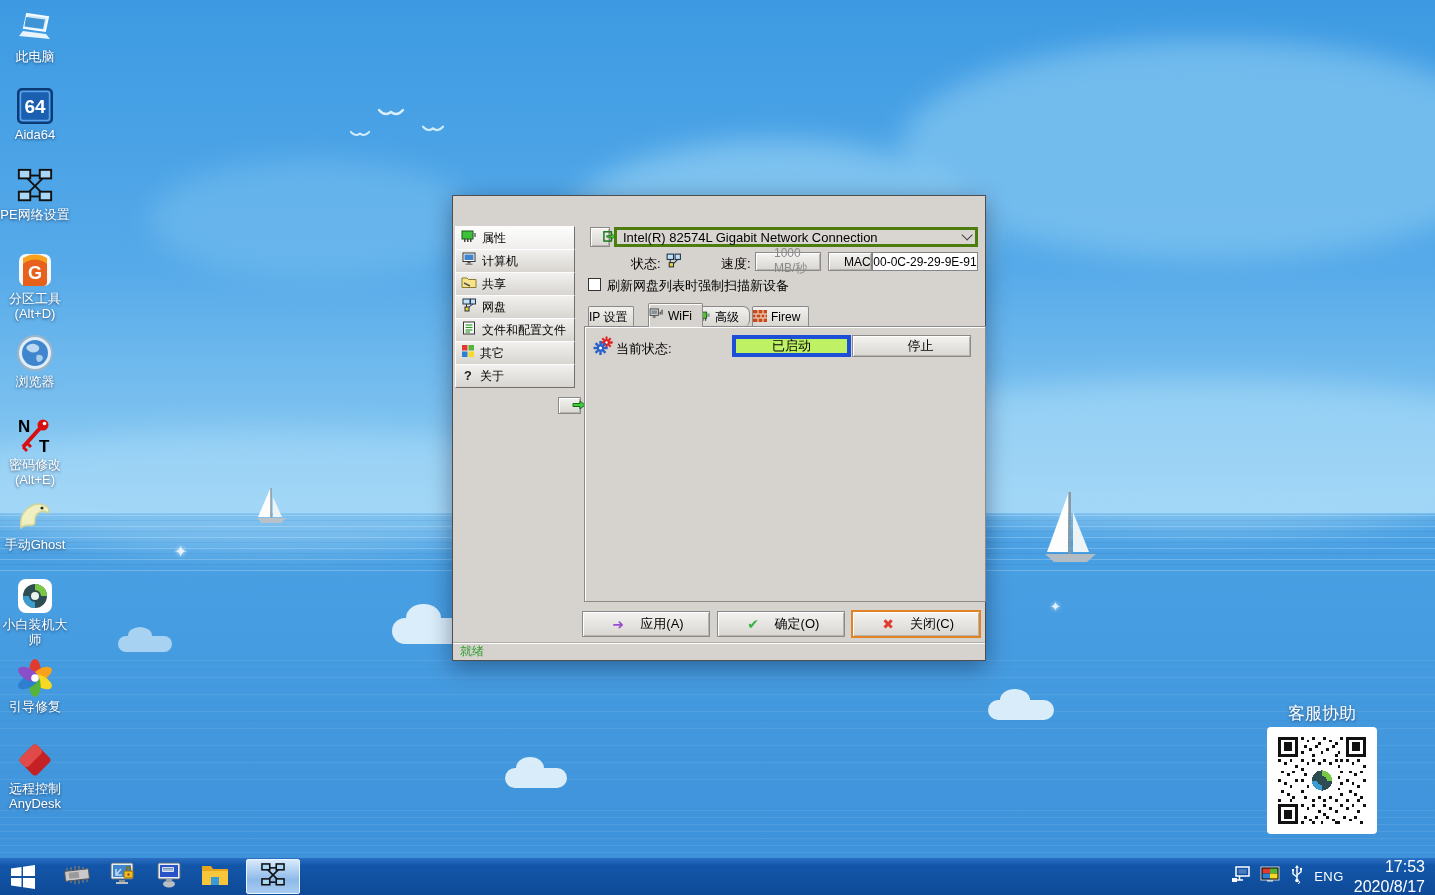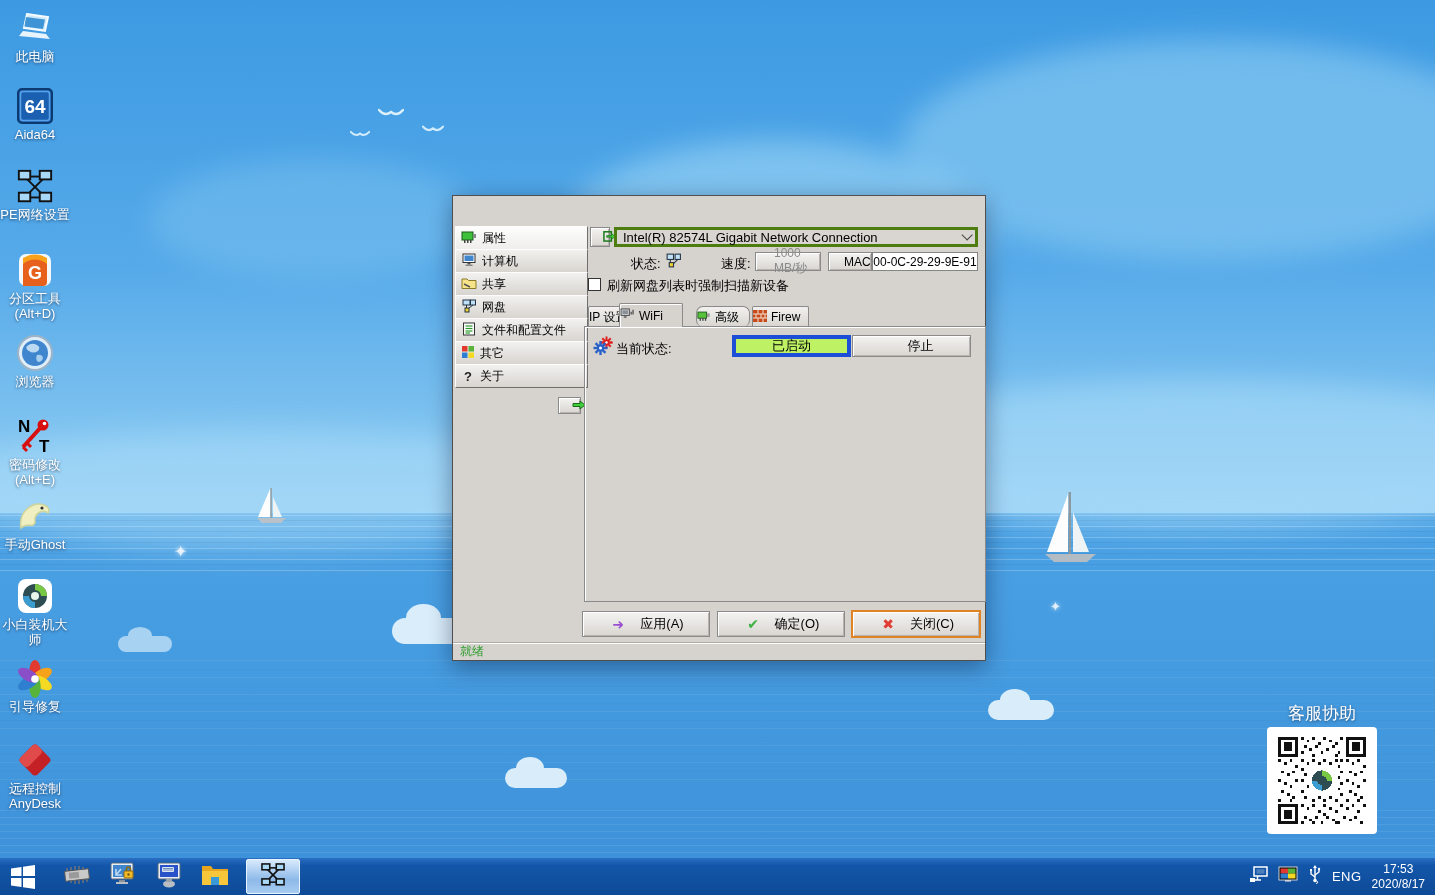--- a/index.html
+++ b/index.html
@@ -20,40 +20,40 @@
   .r1 { top:515px; height:60px; background:repeating-linear-gradient(180deg,rgba(255,255,255,.22) 0 1px,transparent 1px 5px,rgba(0,40,90,.07) 5px 6px,transparent 6px 11px); }
   .r2 { top:660px; height:120px; opacity:.5; background:repeating-linear-gradient(180deg,rgba(255,255,255,.14) 0 1px,transparent 1px 9px,rgba(0,40,90,.06) 9px 10px,transparent 10px 17px); }
   .r3 { top:810px; height:45px; opacity:.5; background:repeating-linear-gradient(180deg,rgba(255,255,255,.16) 0 1px,transparent 1px 7px); }
   .sparkle { position:absolute; color:#fff; opacity:.85; font-size:16px; line-height:1; text-shadow:0 0 4px #fff; }
   .bird { position:absolute; width:26px; height:12px; }
   .bird svg { display:block; }
   .boat { position:absolute; }
 
   
   .dicon { position:absolute; left:0; width:70px; text-align:center; cursor:default; }
-  .dicon .img { width:40px; height:40px; margin:0 auto 2px; display:flex; align-items:flex-end; justify-content:center; }
+  .dicon .img { width:40px; height:40px; margin:0 auto 2px; display:flex; align-items:center; justify-content:center; }
   .dicon .lbl { color:#fff; font-size:13px; line-height:1.15; text-shadow:0 1px 3px rgba(0,10,40,.65); word-break:break-word; }
 
   
   .support-label { position:absolute; left:1260px; top:702px; width:124px; text-align:center; color:#fff; font-size:17px; text-shadow:0 1px 3px rgba(0,10,40,.5); }
   .qr { position:absolute; left:1267px; top:727px; width:110px; height:107px; background:#fff; border-radius:4px; padding:7px; }
   .qr svg { width:100%; height:100%; display:block; }
 
   
   .dlg { position:absolute; left:452px; top:195px; width:534px; height:466px; background:#d6d3ce; border:1px solid #4f4f4f; box-shadow:0 6px 22px rgba(0,10,40,.4); font-size:13px; color:#000; }
   .tbar { position:absolute; left:0; top:0; right:0; height:24px; background:#0f72d0; display:flex; align-items:center; }
   .tbar .ticon { margin:0 6px 0 7px; }
   .tbar .ttl { color:#fff; font-size:13px; }
   .winbtns { margin-left:auto; display:flex; height:100%; }
   .winbtn { width:45px; height:100%; color:#fff; display:flex; align-items:center; justify-content:center; font-size:13px; }
   .winbtn.dim { opacity:.45; }
 
   .raised { background:linear-gradient(#f4f3f1,#d9d6d1); border:1px solid #8a8a8a; box-shadow:inset 1px 1px 0 #ffffff, inset -1px -1px 0 #b7b3ae;padding-left:18px; }
 
-  .side { position:absolute; left:2px; top:30px; width:133px; }
+  .side { position:absolute; left:2px; top:30px; width:120px;font-family:Liberation Mono, monospace; }
   .sitem { height:24px; display:flex; align-items:center; gap:5px; padding-left:5px; background:linear-gradient(#f2f1ef,#d8d5d0); border:1px solid; border-color:#fdfdfd #6f6f6f #6f6f6f #fdfdfd; margin-top:-1px; font-size:12px; }
   .sitem:first-child { margin-top:0; }
   .sitem.active { background:linear-gradient(#fdfdfc,#efeeec); }
   .side-arrow { position:absolute; left:105px; top:201px; width:23px; height:17px; display:flex; align-items:center; justify-content:center; }
 
   .refresh-btn { position:absolute; left:137px; top:31px; width:20px; height:20px; display:flex; align-items:center; justify-content:center; }
   .combo { position:absolute; left:161px; top:31px; width:364px; height:20px; display:flex; align-items:center; padding:0 6px; background:#d9d6d1; border:3px solid #4d7c0f; }
   .combo .cname { flex:1; font-size:13px; white-space:nowrap; overflow:hidden; }
   .chev { width:8px; height:8px; border-right:1.6px solid #444; border-bottom:1.6px solid #444; transform:rotate(45deg) translateY(-3px); }
 
@@ -78,21 +78,21 @@
   .fbtn.focus { outline:2px solid #e08324; outline-offset:-1px; }
   .sbar { position:absolute; left:0; right:0; bottom:0; height:18px; border-top:1px solid #aeaba6; box-shadow:0 1px 0 #fff inset; display:flex; align-items:center; padding-left:7px; }
   .sbar span { color:#2b9b2b; font-size:12px; }
 
   
   .taskbar { position:absolute; left:0; bottom:0; width:100%; height:37px; background:linear-gradient(#2a6fc4,#1356a9 20%,#0e4a97); display:flex; align-items:center; }
   .tb-item { width:46px; height:37px; display:flex; align-items:center; justify-content:center; }
   .tb-task { width:54px; height:35px; margin-left:8px; background:linear-gradient(#d8eafc,#8db9e9 60%,#a8ccf2); border:1px solid #e8f4ff; border-radius:2px; display:flex; align-items:center; justify-content:center; }
   .tray { margin-left:auto; display:flex; align-items:center; gap:10px; padding-right:10px; color:#fff; }
   .tray .eng { font-size:13px; letter-spacing:.5px; }
-  .clock { text-align:center; font-size:12px; line-height:1.25; }
+  .clock { text-align:right; font-size:16px; line-height:1.25; }
 </style>
 </head>
 <body>
 
 <div class="desktop">
 
   <div class="cloud c1"></div>
   <div class="cloud c2"></div>
   <div class="cloud c3"></div>
   <div class="cloud c4"></div>
@@ -489,21 +489,21 @@
     <div class="speed-box raised">1000 MB/秒</div>
     <div class="mac-btn raised">MAC:</div>
     <div class="mac-val">00-0C-29-29-9E-91</div>
 
     <div class="chkbox"></div>
     <span class="chklbl">刷新网盘列表时强制扫描新设备</span>
 
     <div class="tab" style="left:135px;width:46px;">
       <span>IP 设置</span>
     </div>
-    <div class="tab active" style="left:166px;width:64px;">
+    <div class="tab active" style="left:195px;width:55px;">
       <span><svg width="15" height="12" viewBox="0 0 16 13">
             <rect x="1" y="1" width="9" height="7" fill="#cfd4d8" stroke="#444"></rect>
             <rect x="2.5" y="2.5" width="6" height="4" fill="#8a9096"></rect>
             <rect x="4" y="9" width="3" height="1.5" fill="#555"></rect>
             <line x1="12" y1="7" x2="12" y2="4" stroke="#444" stroke-width="1.3"></line>
             <line x1="14" y1="7" x2="14" y2="2" stroke="#444" stroke-width="1.3"></line>
           </svg></span>
       <span>WiFi</span>
     </div>
     <div class="tab" style="left:243px;width:54px;border-radius:7px;">

